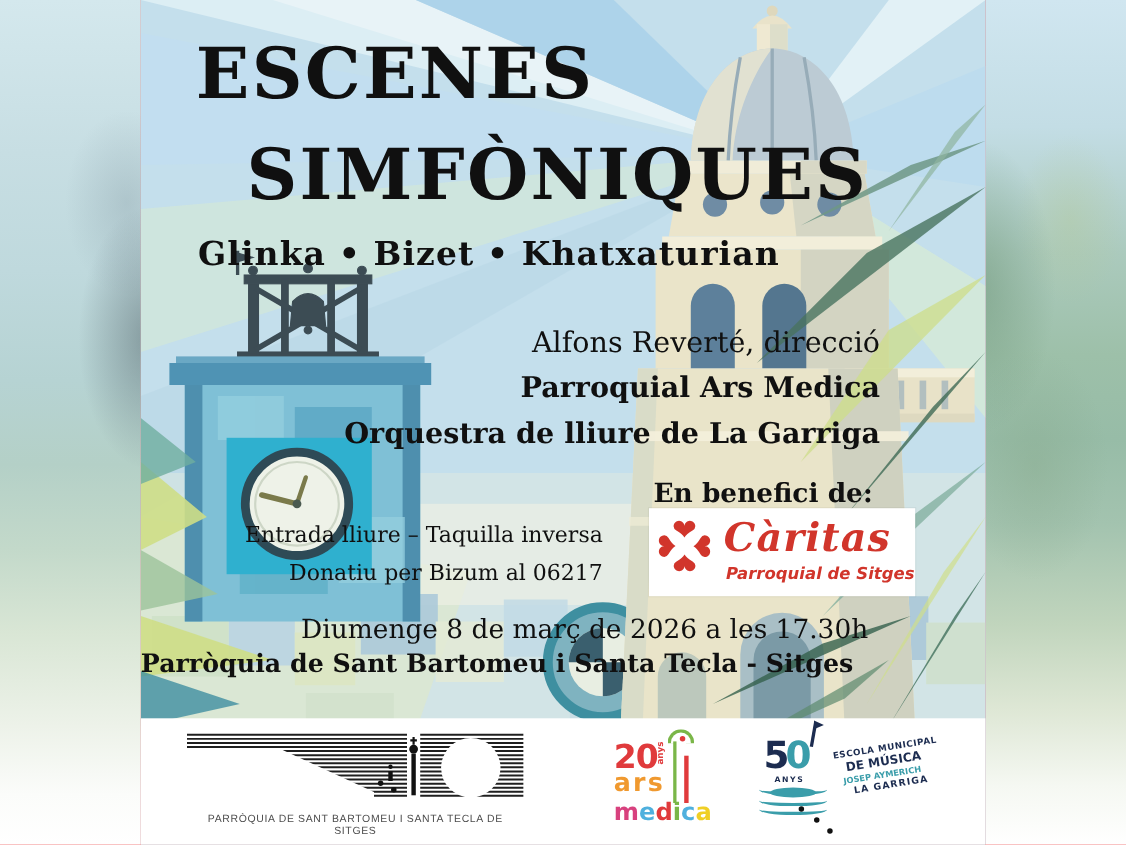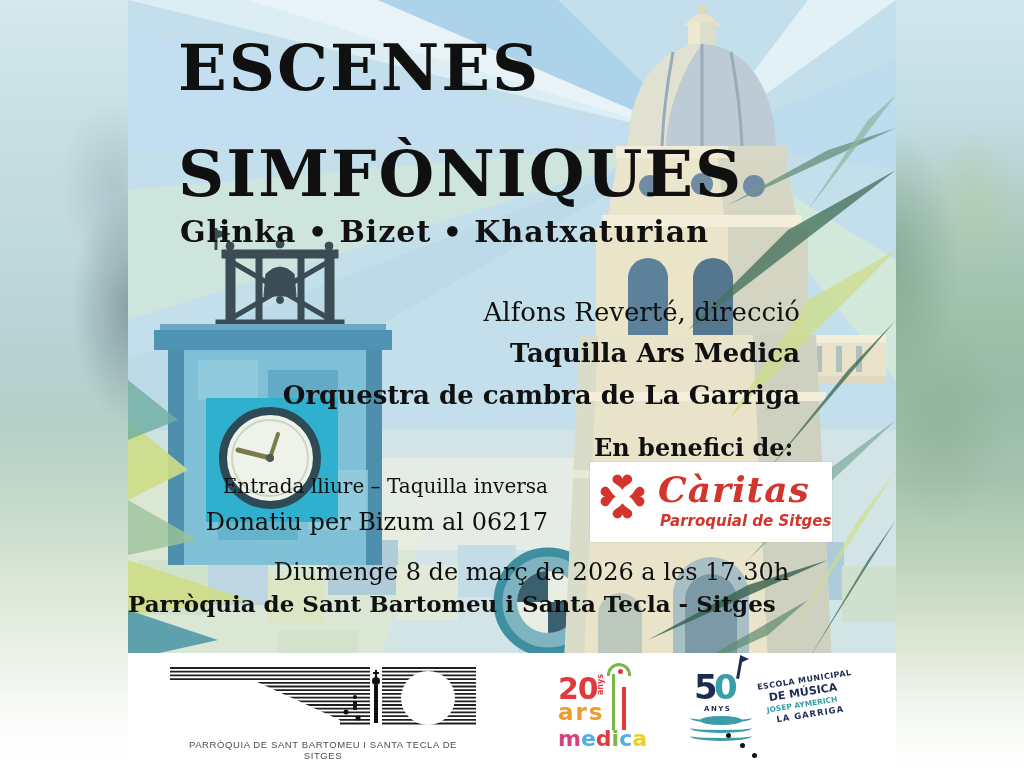--- a/index.html
+++ b/index.html
@@ -20,21 +20,21 @@
     linear-gradient(to bottom,#d0e6f0 0%,#c3dde5 15%,#abcabd 30%,#9dc0a9 42%,#97bca7 52%,#a3c3af 62%,#c1d5bd 74%,#dee7d5 84%,#f5f8f2 93%,#ffffff 100%); }
 
   
   .poster { position:absolute; left:128px; top:0; width:768px; height:768px;
             overflow:hidden; background:#c4dfec; }
   .art { position:absolute; left:0; top:0; width:768px; height:768px; }
 
   .txt { position:absolute; color:#101010; }
   .title { left:50px; font-weight:bold; font-size:64px; letter-spacing:2px; line-height:1; }
   .title1 { top:36px; }
-  .title2 { top:142px; }
+  .title2 { top:128px;margin-left:46px; }
   .composers { left:52px; top:214px; font-weight:bold; font-size:30px; letter-spacing:1px; }
   .credits { right:96px; top:297px; text-align:right; }
   .credits .c1 { font-size:26px; margin-bottom:11px; }
   .credits .c2 { font-size:26px; font-weight:bold; margin-bottom:12px; }
   .credits .c3 { font-size:26px; font-weight:bold; }
   .benefit { left:466px; top:433px; font-size:24px; font-weight:bold; }
 
   .caritas-box { position:absolute; left:462px; top:462px; width:242px; height:80px;
                  background:#ffffff; box-shadow:0 0 0 1px rgba(0,0,0,0.04); }
   .caritas-emblem { position:absolute; left:6px; top:10px; width:58px; height:58px; }
@@ -44,21 +44,21 @@
   .he-b { left:15px; top:25px; transform:rotate(180deg); }
   .he-l { left:1px;  top:11px; transform:rotate(-90deg); }
   .he-r { left:29px; top:11px; transform:rotate(90deg); }
   .caritas-name { position:absolute; left:68px; top:6px; font-size:36px; font-weight:bold;
                   font-style:italic; color:#d1352b; letter-spacing:1px; }
   .caritas-sub { position:absolute; left:70px; top:50px; font-size:15px; font-weight:bold;
                  font-style:italic; color:#d1352b; font-family:"DejaVu Sans",sans-serif; }
 
   .tickets { left:60px; top:474px; width:360px; text-align:right; }
   .tickets .t1 { font-size:20px; margin-bottom:10px; }
-  .tickets .t2 { font-size:24px; }
+  .tickets .t2 { font-size:20px; }
   .dateline { left:0; top:558px; width:768px; text-align:center; font-size:24px;padding-left:39px; }
   .venueline { left:0; top:590px; width:768px; text-align:left; font-size:23px; font-weight:bold; }
 
   
   .footer { position:absolute; left:0; top:653px; width:768px; height:115px; background:#ffffff; }
   .parroquia { position:absolute; left:42px; top:12px; width:306px; }
   .parroquia-caption { margin-top:6px; width:306px; text-align:center; font-size:9.5px;
                        letter-spacing:.6px; color:#4d4d4d; font-family:"Liberation Sans",sans-serif; }
 
   .arsmedica { position:absolute; left:428px; top:10px; width:112px; height:94px;
@@ -251,22 +251,22 @@
         <polygon points="0,500 70,540 0,555" fill="#9cc39a" opacity="0.8"></polygon>
       </g>
     </svg>
 
     <div class="txt title title1">ESCENES</div>
     <div class="txt title title2">SIMFÒNIQUES</div>
     <div class="txt composers">Glinka • Bizet • Khatxaturian</div>
 
     <div class="txt credits">
       <div class="c1">Alfons Reverté, direcció</div>
-      <div class="c2">Taquilla Ars Medica</div>
-      <div class="c3">Orquestra de cambra de La Garriga</div>
+      <div class="c2">Parroquial Ars Medica</div>
+      <div class="c3">Orquestra de lliure de La Garriga</div>
     </div>
 
     <div class="txt benefit">En benefici de:</div>
 
     <div class="caritas-box">
       <div class="caritas-emblem">
         <span class="he-t">❤</span>
         <span class="he-b">❤</span>
         <span class="he-l">❤</span>
         <span class="he-r">❤</span>

